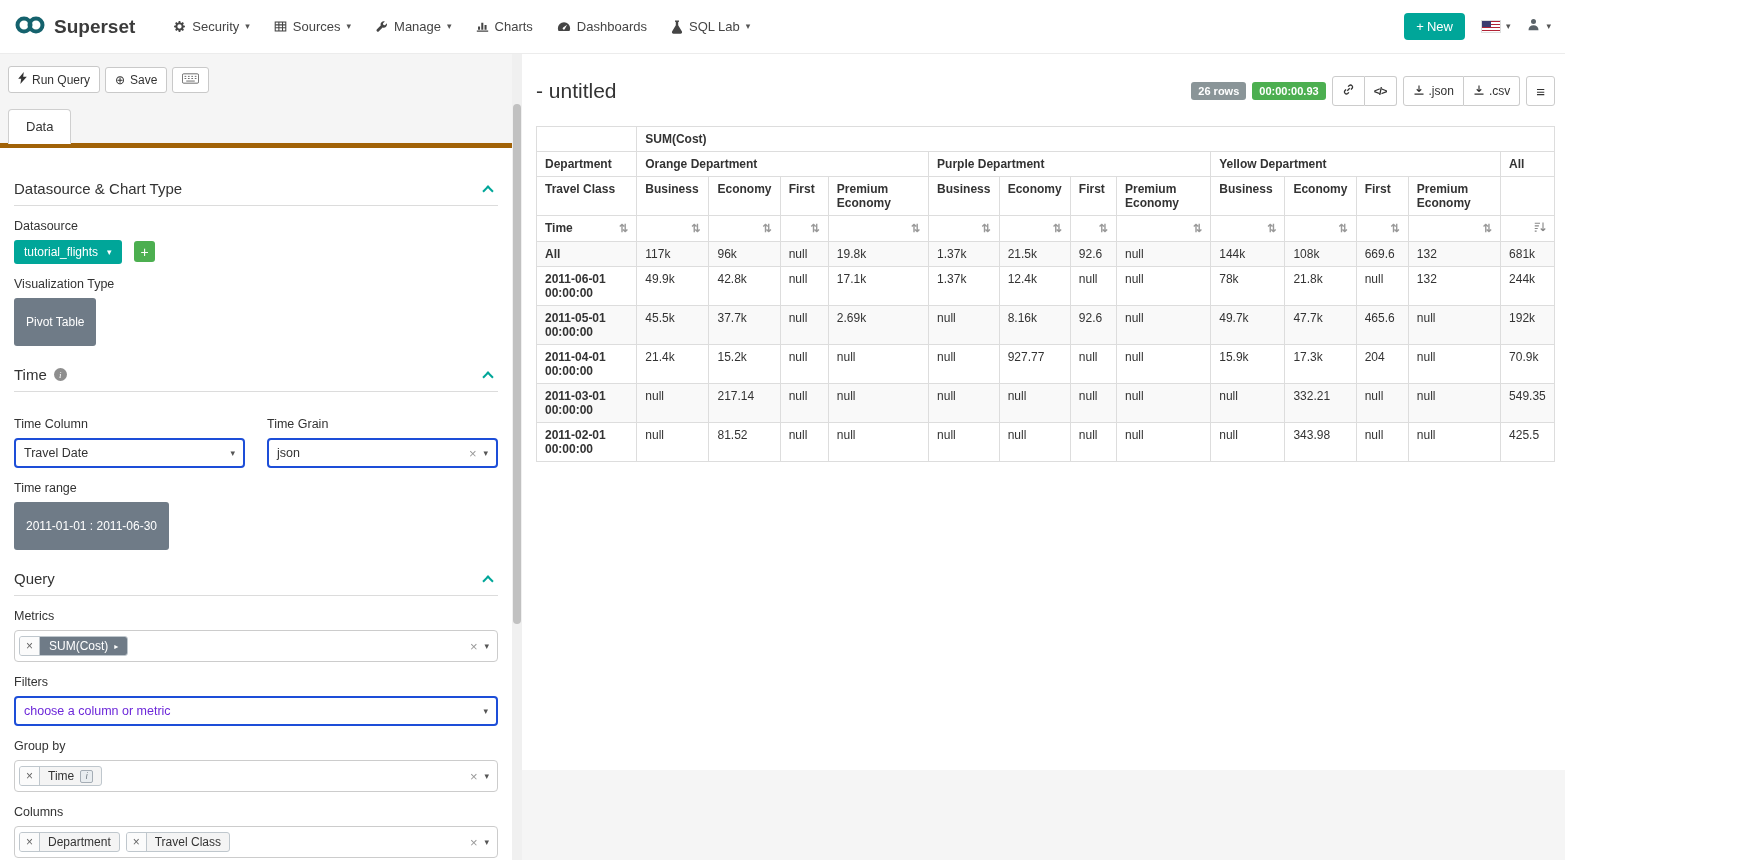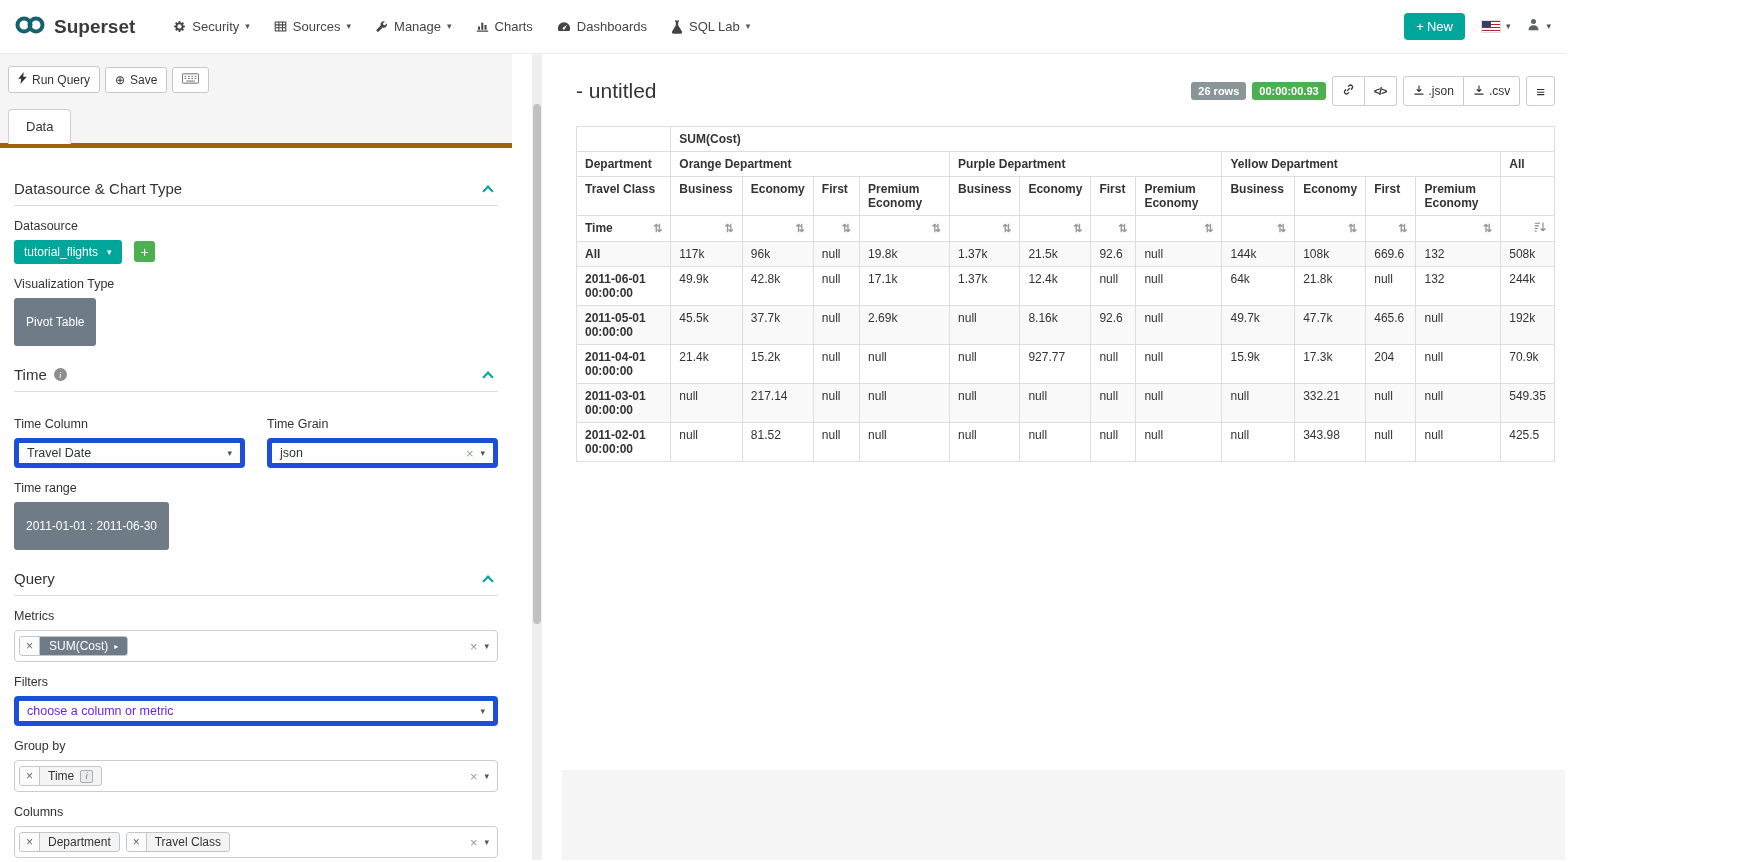--- a/index.html
+++ b/index.html
@@ -19,21 +19,21 @@
   .nav-right { margin-left:auto; display:flex; align-items:center; gap:16px; }
   .btn-new { background:#00A699; border:none; color:#fff; font-size:13px; padding:6px 12px;
              border-radius:4px; display:flex; gap:3px; align-items:center; cursor:pointer;
              font-family:inherit; }
   .flag-wrap, .user-wrap { display:flex; align-items:center; gap:5px; cursor:pointer; }
   .flag { position:relative; width:20px; height:13px; border:1px solid #ddd;
           background:repeating-linear-gradient(180deg,#b22234 0 1.5px,#fff 1.5px 3px); }
   .flag::before { content:""; position:absolute; top:0; left:0; width:9px; height:6px; background:#3c3b6e; }
 
   
-  .main { display:flex; height:806px;gap:20px; }
+  .main { display:flex; height:806px; }
   .left-col { width:512px; background:#f5f5f5; display:flex; flex-direction:column; padding-top:12px; }
   .left-toolbar { display:flex; align-items:center; gap:5px; padding:0 8px; }
   .btn { background:#fff; border:1px solid #c9c9c9; border-radius:3px; color:#333; font-size:12px;
          padding:5px 9px; display:inline-flex; align-items:center; gap:5px; cursor:pointer;
          font-family:inherit; }
   .tab-row { margin-top:16px; padding-left:8px; border-bottom:5px solid #a16207; display:flex; }
   .tab-active { background:#fff; border:1px solid #cfcfcf; border-bottom:1px solid #fff;
                 margin-bottom:-1px; border-radius:4px 4px 0 0; padding:9px 17px; font-size:13px;
                 color:#333; cursor:pointer; }
   .controls { background:#fff; flex:1; padding:16px 14px 40px 14px; overflow:hidden; }
@@ -55,21 +55,21 @@
   .tag-teal { background:#00A699; color:#fff; font-size:12px; border:none; padding:5px 10px;
               border-radius:3px; display:inline-flex; align-items:center; gap:9px; cursor:pointer;
               font-family:inherit; }
   .tag-teal .caret { color:#fff; }
   .plus-btn { width:21px; height:21px; border:none; border-radius:3px; background:#4CAF50; color:#fff;
               font-size:14px; margin-left:8px; cursor:pointer; display:inline-flex;
               align-items:center; justify-content:center; vertical-align:middle; }
   .tag-slate { background:#6f7b87; color:#fff; font-size:12px; border:none; padding:17px 12px;
                border-radius:3px; display:inline-block; cursor:pointer; font-family:inherit; }
 
-  .select { border:5px solid #1d4ed8; border-radius:4px; background:#fff; min-height:30px; display:flex;
+  .select { border:2px solid #1d4ed8; border-radius:4px; background:#fff; min-height:30px; display:flex;
             align-items:center; padding:0 8px; font-size:12.5px; cursor:pointer; }
   .select .value { flex:1; }
   .select .placeholder { color:#6d28d9; }
   .adorn { display:flex; align-items:center; gap:7px; color:#999; }
   .clear { font-size:13px; color:#999; cursor:pointer; }
 
   .select-multi { border:1px solid #ccc; border-radius:4px; background:#fff; min-height:32px;
                   display:flex; align-items:center; padding:2px 8px 2px 3px; cursor:pointer; }
   .tokens { flex:1; display:flex; flex-wrap:wrap; align-items:center; }
   .token { display:inline-flex; align-items:stretch; border:1px solid #bfc7cd; border-radius:3px;
@@ -493,33 +493,33 @@
                 <td>null</td>
                 <td>19.8k</td>
                 <td>1.37k</td>
                 <td>21.5k</td>
                 <td>92.6</td>
                 <td>null</td>
                 <td>144k</td>
                 <td>108k</td>
                 <td>669.6</td>
                 <td>132</td>
-                <td>508k</td>
+                <td>681k</td>
               </tr>
               <tr>
                 <th>2011-06-01 00:00:00</th>
                 <td>49.9k</td>
                 <td>42.8k</td>
                 <td>null</td>
                 <td>17.1k</td>
                 <td>1.37k</td>
                 <td>12.4k</td>
                 <td>null</td>
                 <td>null</td>
-                <td>64k</td>
+                <td>78k</td>
                 <td>21.8k</td>
                 <td>null</td>
                 <td>132</td>
                 <td>244k</td>
               </tr>
               <tr>
                 <th>2011-05-01 00:00:00</th>
                 <td>45.5k</td>
                 <td>37.7k</td>
                 <td>null</td>

